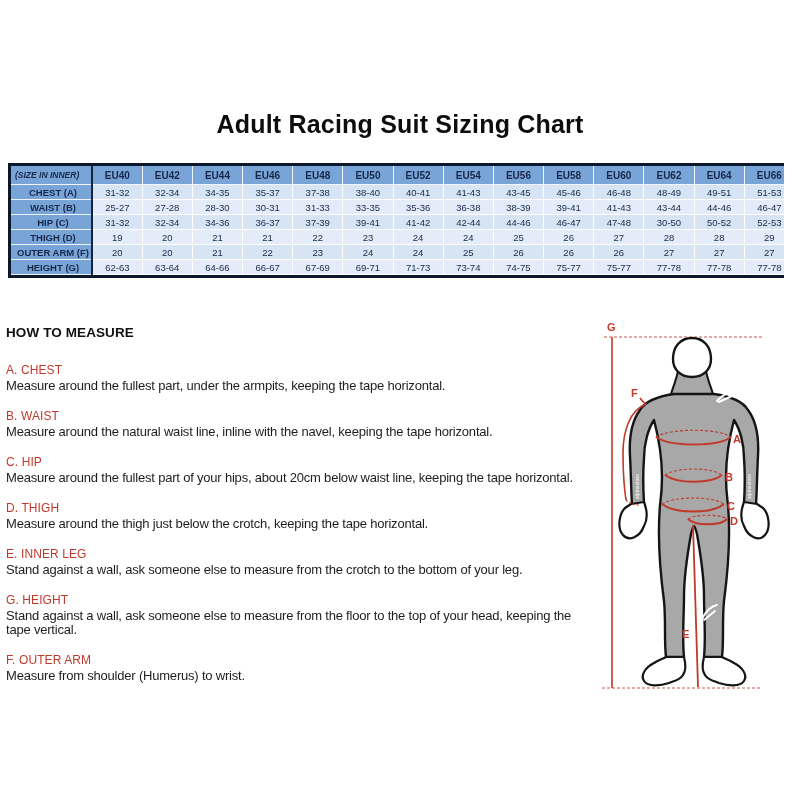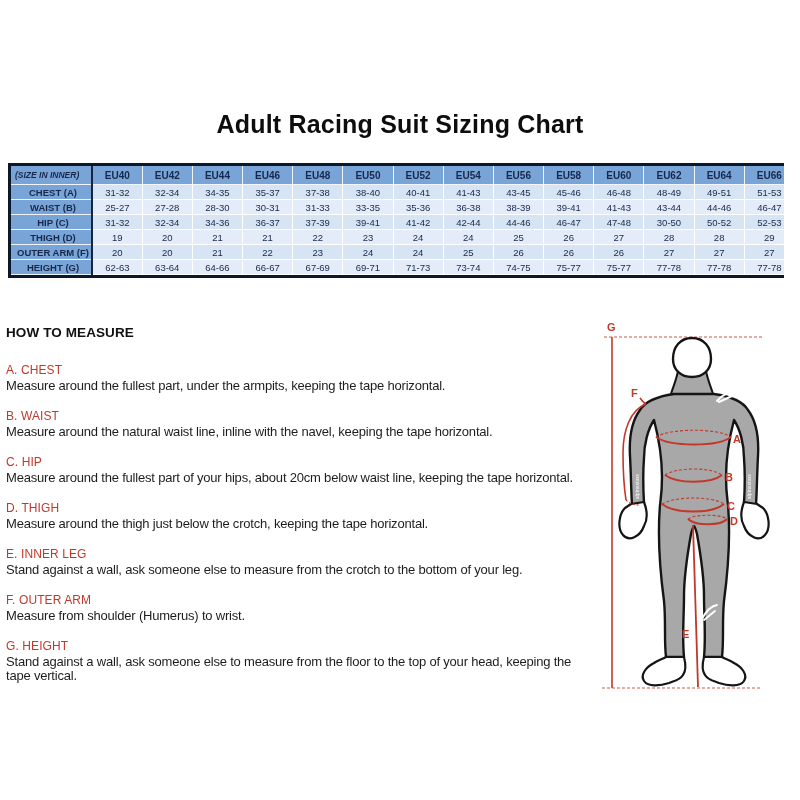--- a/index.html
+++ b/index.html
@@ -193,26 +193,26 @@
         </div>
         <div class="m-section">
           <div class="m-heading">D. THIGH</div>
           <p class="m-desc">Measure around the thigh just below the crotch, keeping the tape horizontal.</p>
         </div>
         <div class="m-section">
           <div class="m-heading">E. INNER LEG</div>
           <p class="m-desc">Stand against a wall, ask someone else to measure from the crotch to the bottom of your leg.</p>
         </div>
         <div class="m-section">
+          <div class="m-heading">G. HEIGHT</div>
+          <p class="m-desc">Stand against a wall, ask someone else to measure from the floor to the top of your head, keeping the tape vertical.</p>
+        </div>
+        <div class="m-section">
           <div class="m-heading">F. OUTER ARM</div>
           <p class="m-desc">Measure from shoulder (Humerus) to wrist.</p>
-        </div>
-        <div class="m-section">
-          <div class="m-heading">G. HEIGHT</div>
-          <p class="m-desc">Stand against a wall, ask someone else to measure from the floor to the top of your head, keeping the tape vertical.</p>
         </div>
       </div>
   </div>
 
   <svg class="figure-svg" viewBox="0 0 196 385" xmlns="http://www.w3.org/2000/svg">
 
     <line x1="6" y1="22" x2="165" y2="22" stroke="#c0392b" stroke-width="1" stroke-dasharray="3 2" opacity="0.85"></line>
     <line x1="4" y1="373" x2="164" y2="373" stroke="#c0392b" stroke-width="1" stroke-dasharray="3 2" opacity="0.85"></line>
 
     <line x1="14" y1="22" x2="14" y2="373" stroke="#c0392b" stroke-width="1.6"></line>

